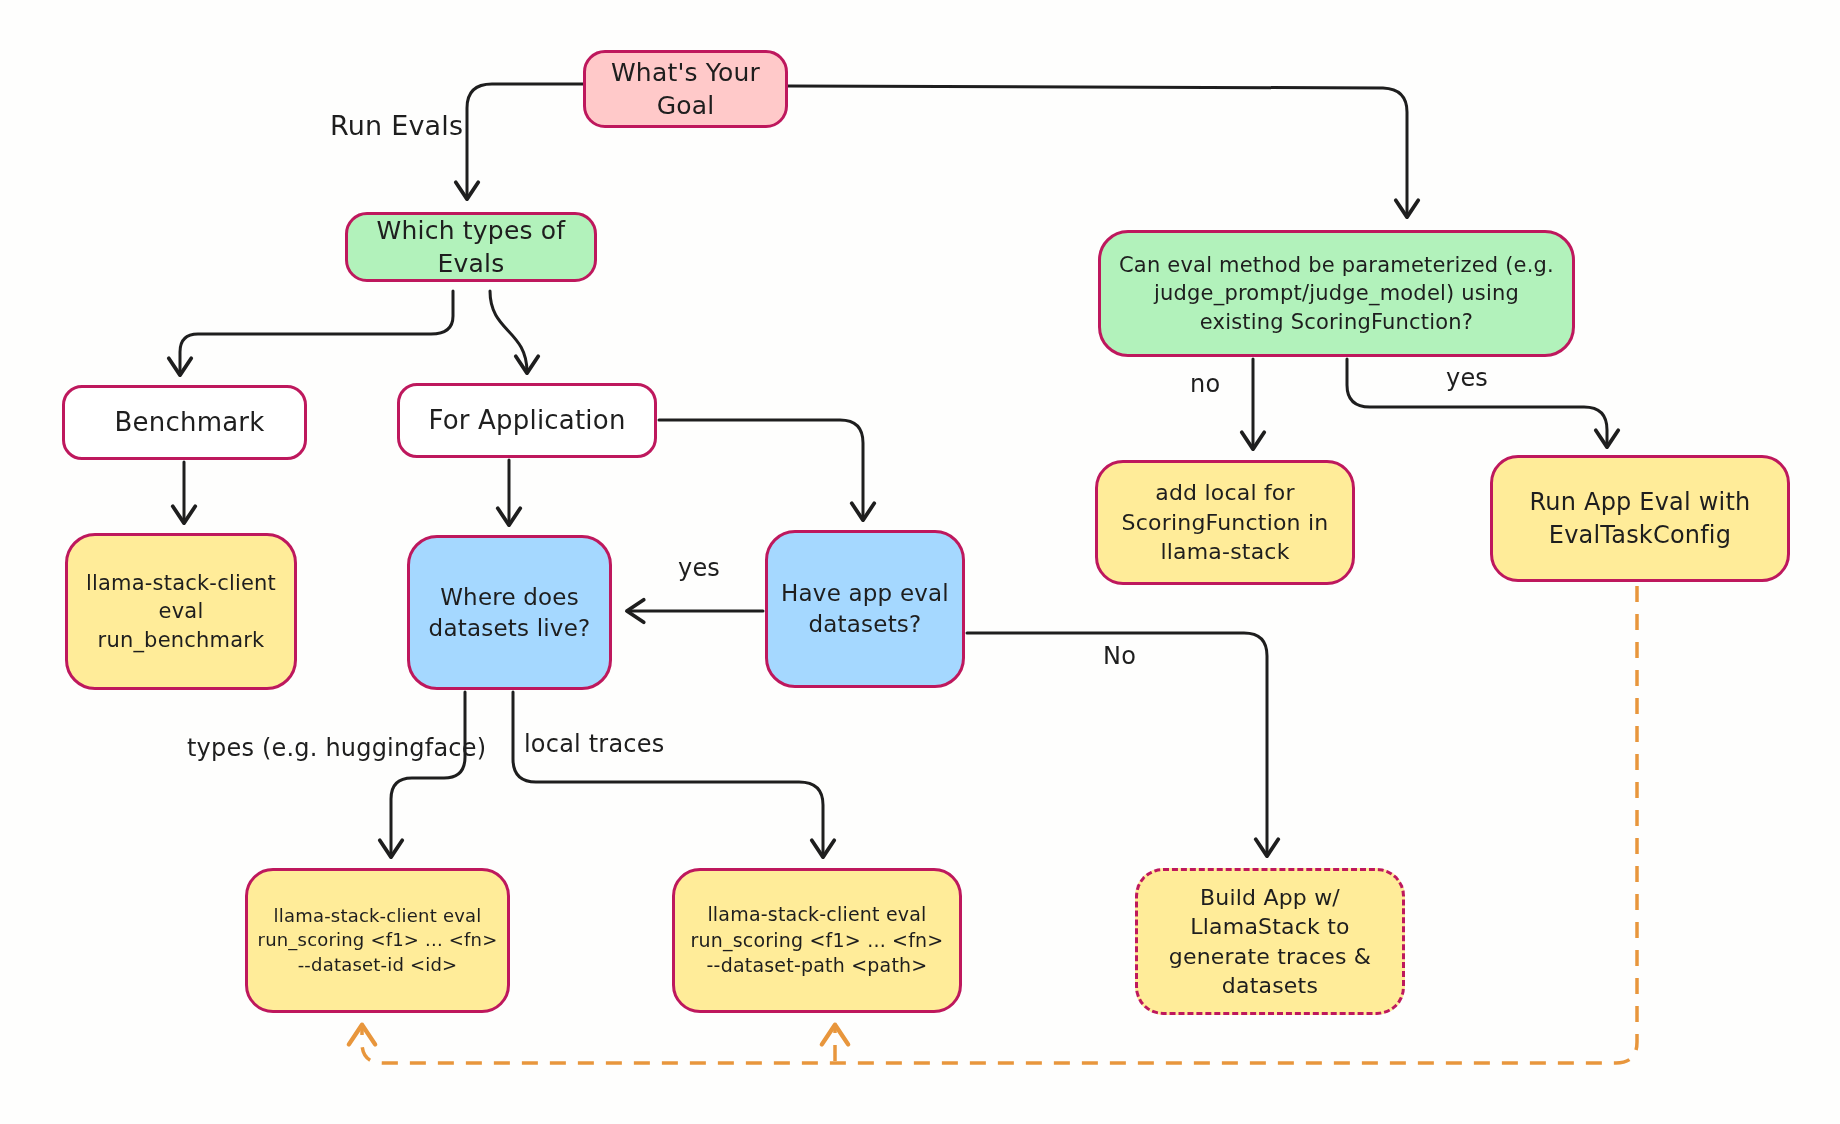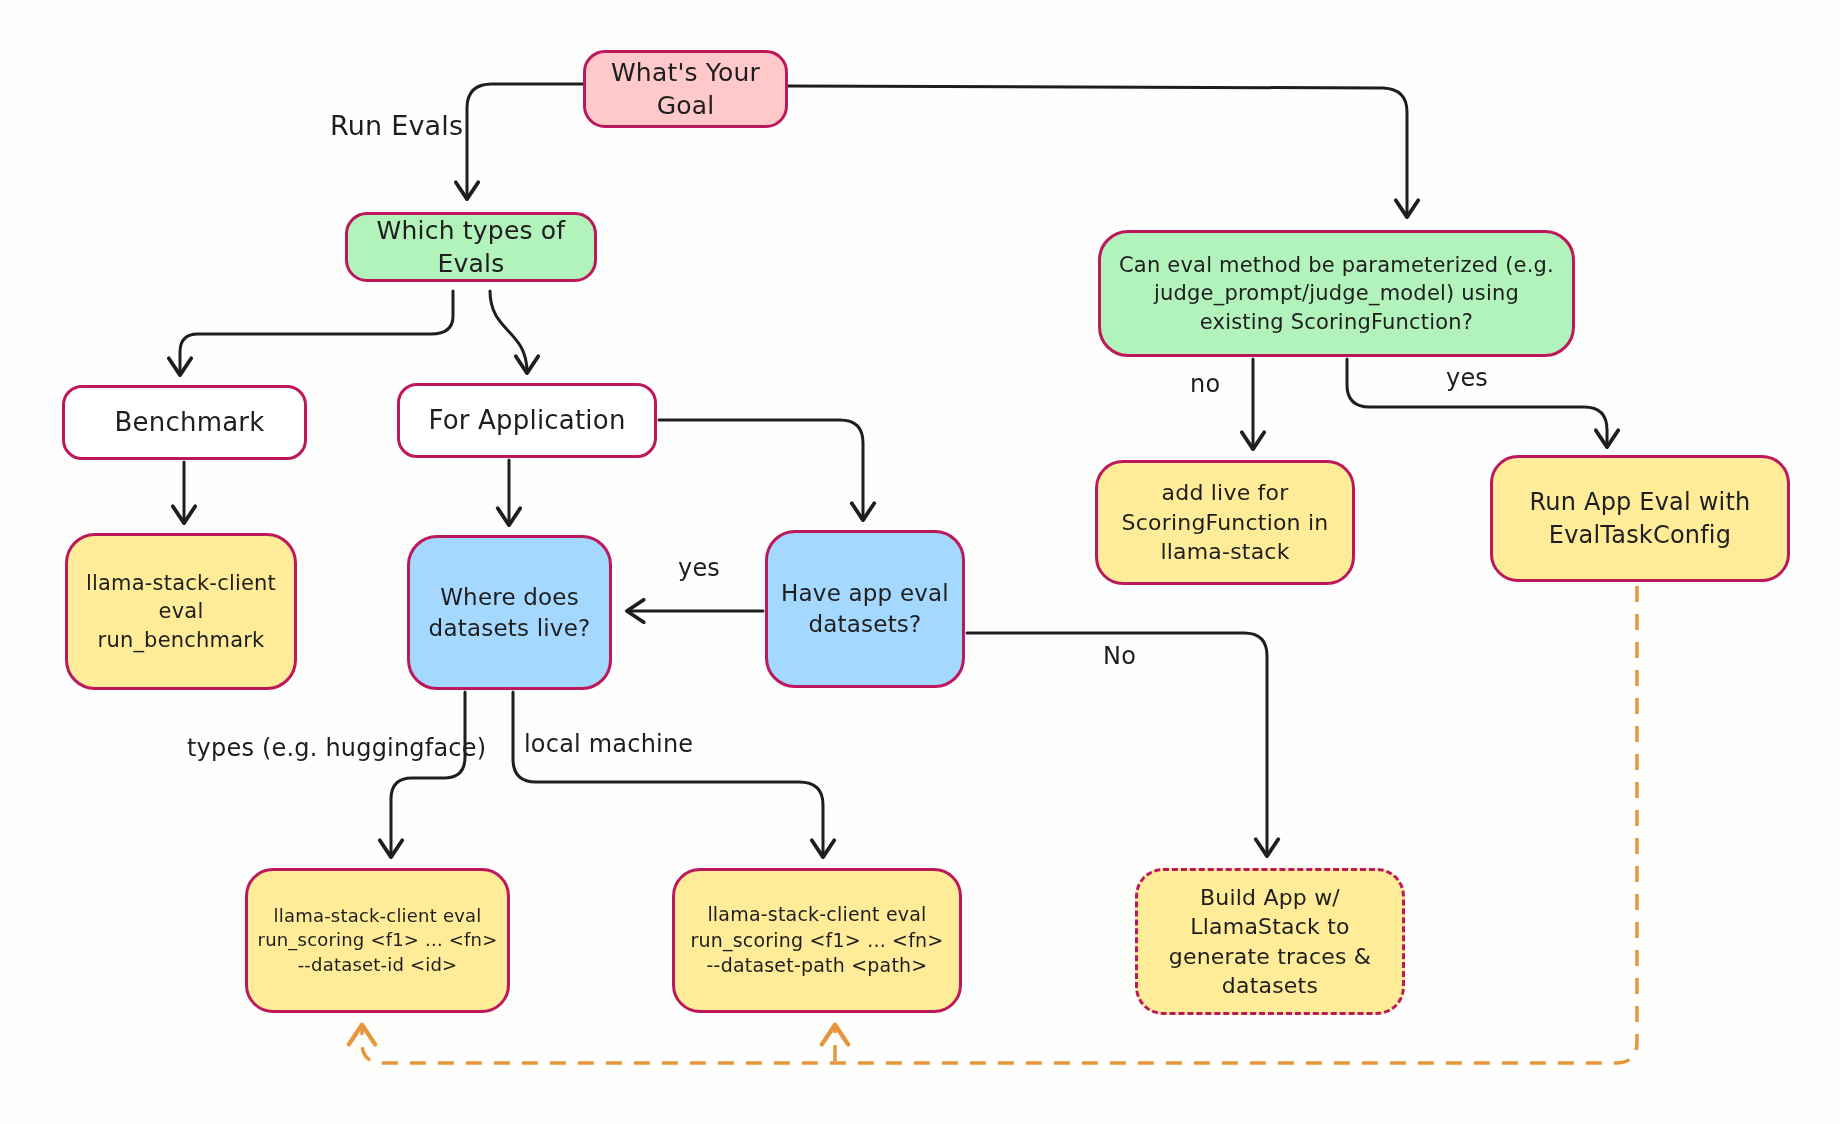--- a/index.html
+++ b/index.html
@@ -81,21 +81,21 @@
 
   <div class="node yellow" style="left:65px; top:533px; width:232px; height:157px; border-radius:30px; font-size:21px;">llama-stack-client
 eval run_benchmark</div>
 
   <div class="node blue" style="left:407px; top:535px; width:205px; height:155px; border-radius:30px; font-size:23px;">Where does
 datasets live?</div>
 
   <div class="node blue" style="left:765px; top:530px; width:200px; height:158px; border-radius:30px; font-size:23px;">Have app eval
 datasets?</div>
 
-  <div class="node yellow" style="left:1095px; top:460px; width:260px; height:125px; border-radius:28px; font-size:22px;">add live for
+  <div class="node yellow" style="left:1095px; top:460px; width:260px; height:125px; border-radius:28px; font-size:22px;">add local for
 ScoringFunction in
 llama-stack</div>
 
   <div class="node yellow" style="left:1490px; top:455px; width:300px; height:127px; border-radius:28px; font-size:24px;">Run App Eval with
 EvalTaskConfig</div>
 
   <div class="node yellow" style="left:245px; top:868px; width:265px; height:145px; border-radius:28px; font-size:18px; padding:6px 4px;">llama-stack-client eval
 run_scoring &lt;f1&gt; ... &lt;fn&gt;
 --dataset-id &lt;id&gt;</div>
 
@@ -114,15 +114,15 @@
   <div class="edge-label" style="left:1190px; top:370px; font-size:24px;">no</div>
 
   <div class="edge-label" style="left:1446px; top:364px; font-size:24px;">yes</div>
 
   <div class="edge-label" style="left:678px; top:554px; font-size:24px;">yes</div>
 
   <div class="edge-label" style="left:1103px; top:642px; font-size:24px;">No</div>
 
   <div class="edge-label" style="left:187px; top:734px; font-size:24px;">types (e.g. huggingface)</div>
 
-  <div class="edge-label" style="left:524px; top:730px; font-size:24px;">local machine</div>
+  <div class="edge-label" style="left:524px; top:730px; font-size:24px;">local traces</div>
 
 </div>
 
 </body></html>

